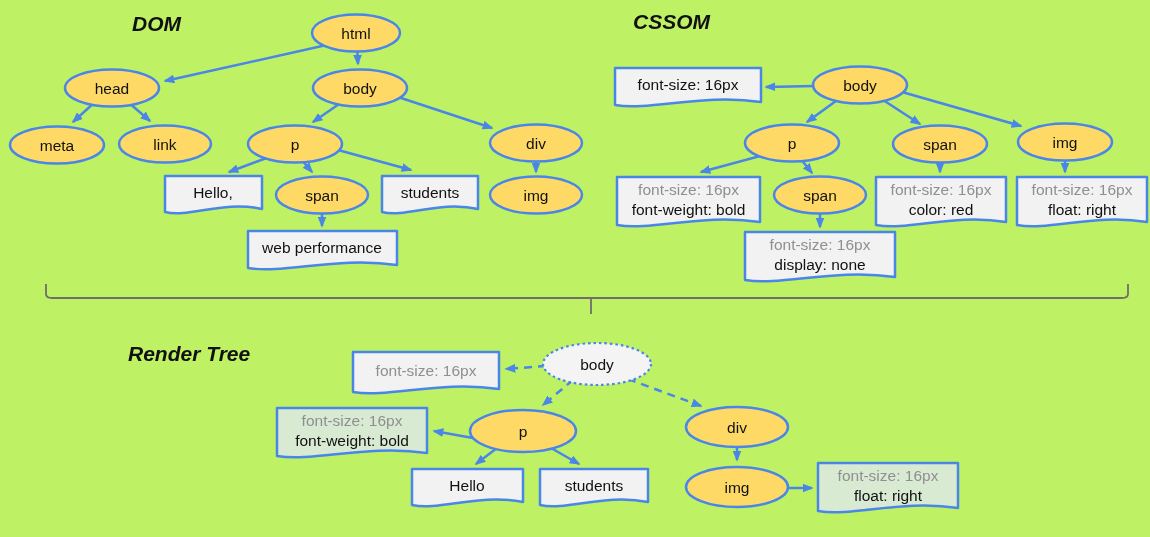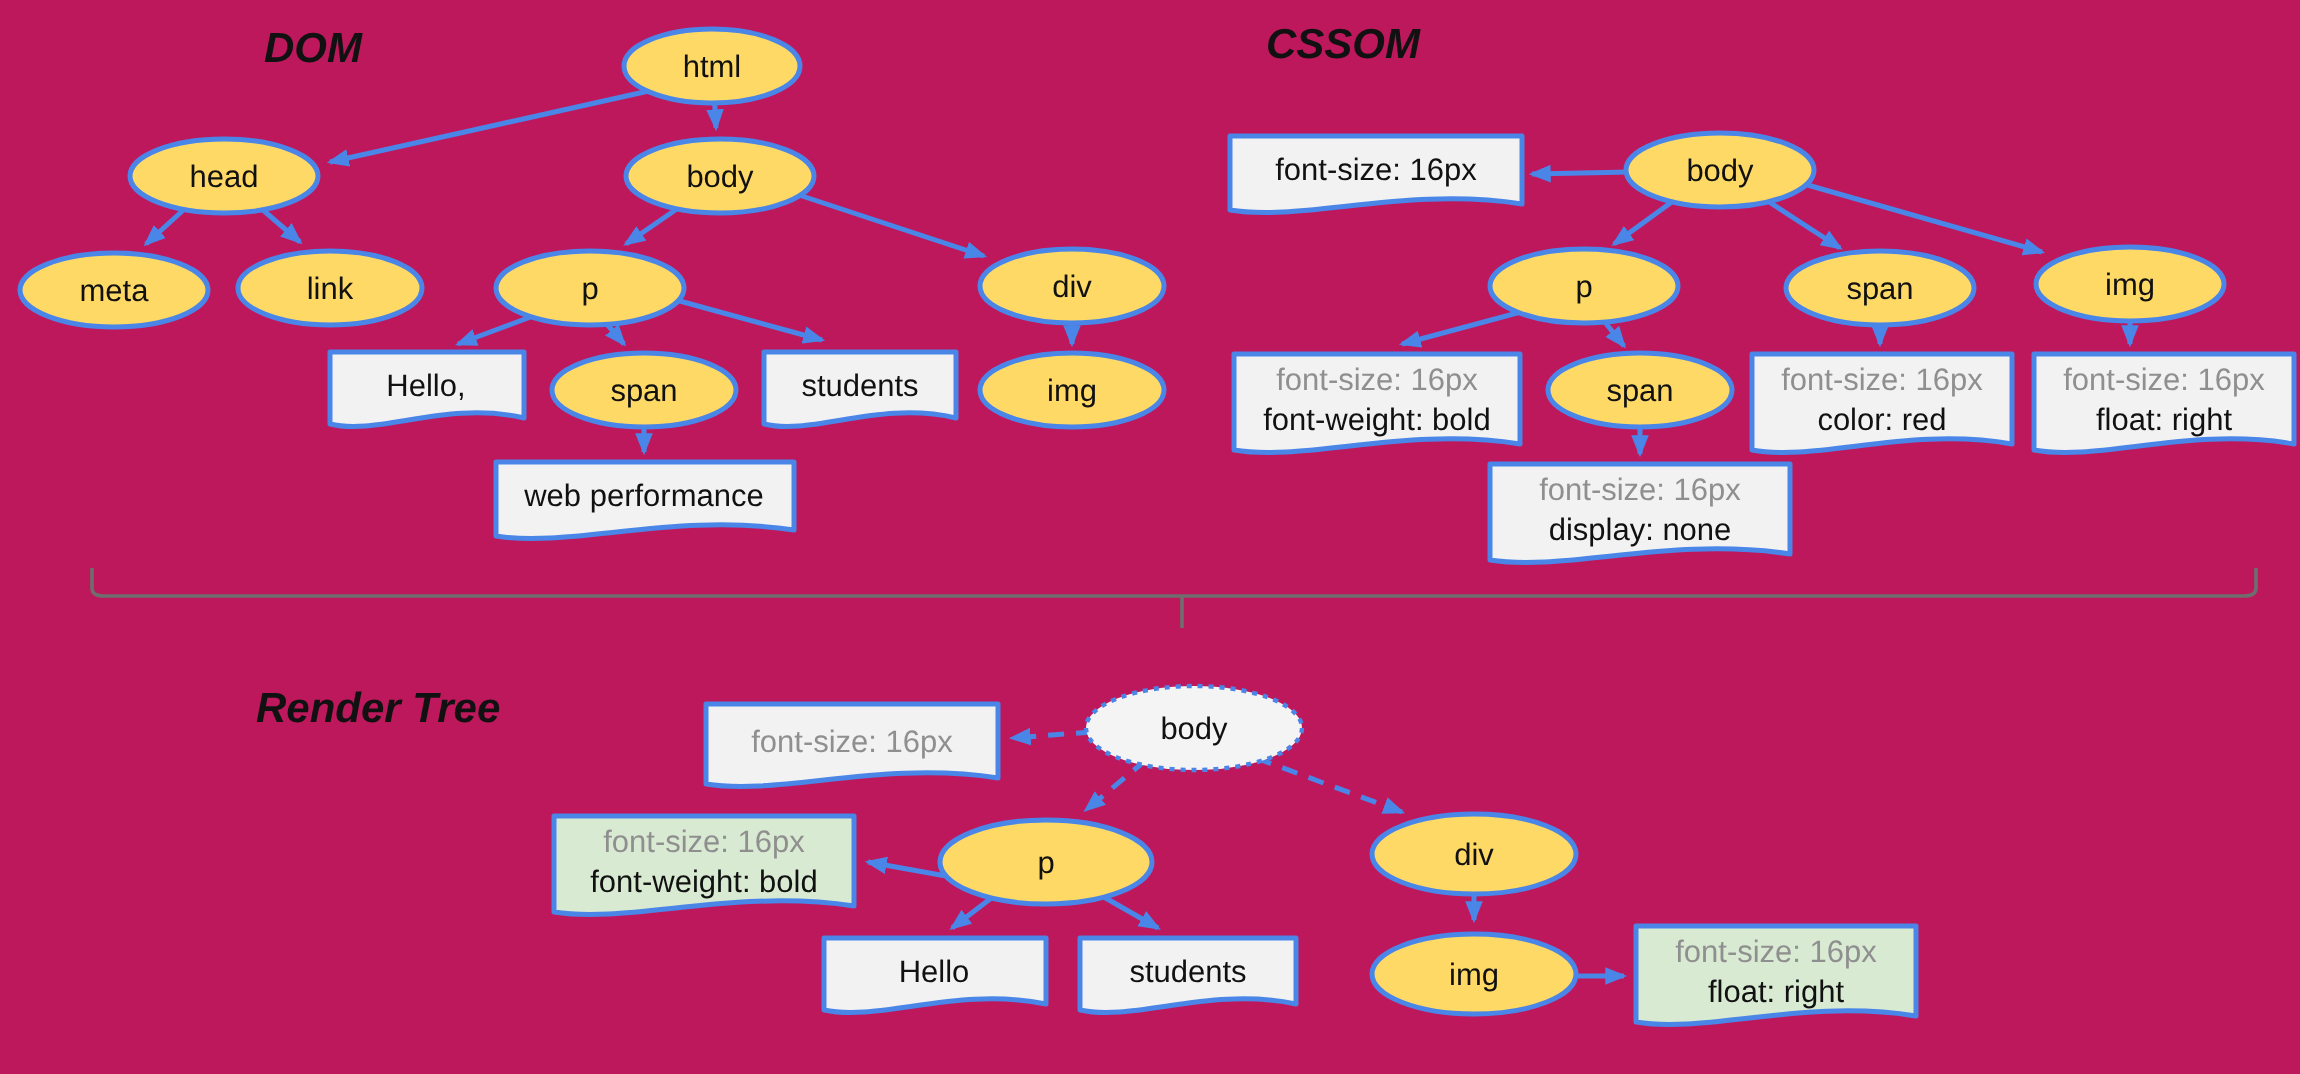--- a/index.html
+++ b/index.html
@@ -1,16 +1,16 @@
 <!DOCTYPE html>
 <html><head>
 <meta charset="utf-8">
 <style>
   html,body{margin:0;padding:0;background:#ffffff;}
-  .stage{position:relative;width:1150px;height:537px;background:#be185d;overflow:hidden;}
+  .stage{position:relative;width:1150px;height:537px;background:#bef264;overflow:hidden;}
   svg{display:block;}
   text{font-family:"Liberation Sans",sans-serif;}
   .ttl{font-size:21px;font-weight:bold;font-style:italic;fill:#111111;}
   .lbl{font-size:15.5px;fill:#111111;text-anchor:middle;}
   .gray{font-size:15.5px;fill:#8f8f8f;text-anchor:middle;}
   .node{fill:#ffd966;stroke:#4a86e8;stroke-width:2.5;}
   .rnode{fill:#f4f4f4;stroke:#4a86e8;stroke-width:2.2;stroke-dasharray:2.5 3;}
   .doc{fill:#f2f2f2;stroke:#4a86e8;stroke-width:2.5;stroke-linejoin:round;}
   .doc.green{fill:#d9ead3;}
   .arrow{stroke:#4a86e8;stroke-width:2.5;fill:none;marker-end:url(#arw);}

